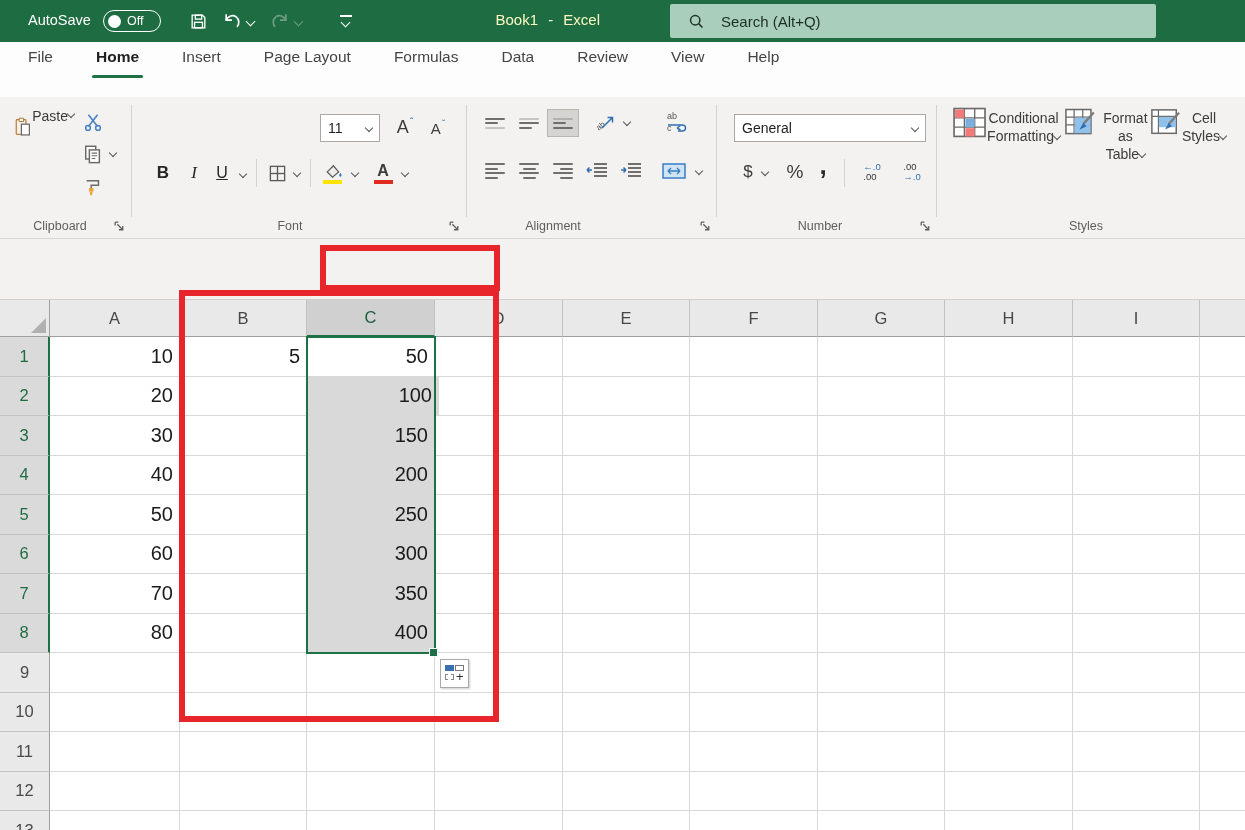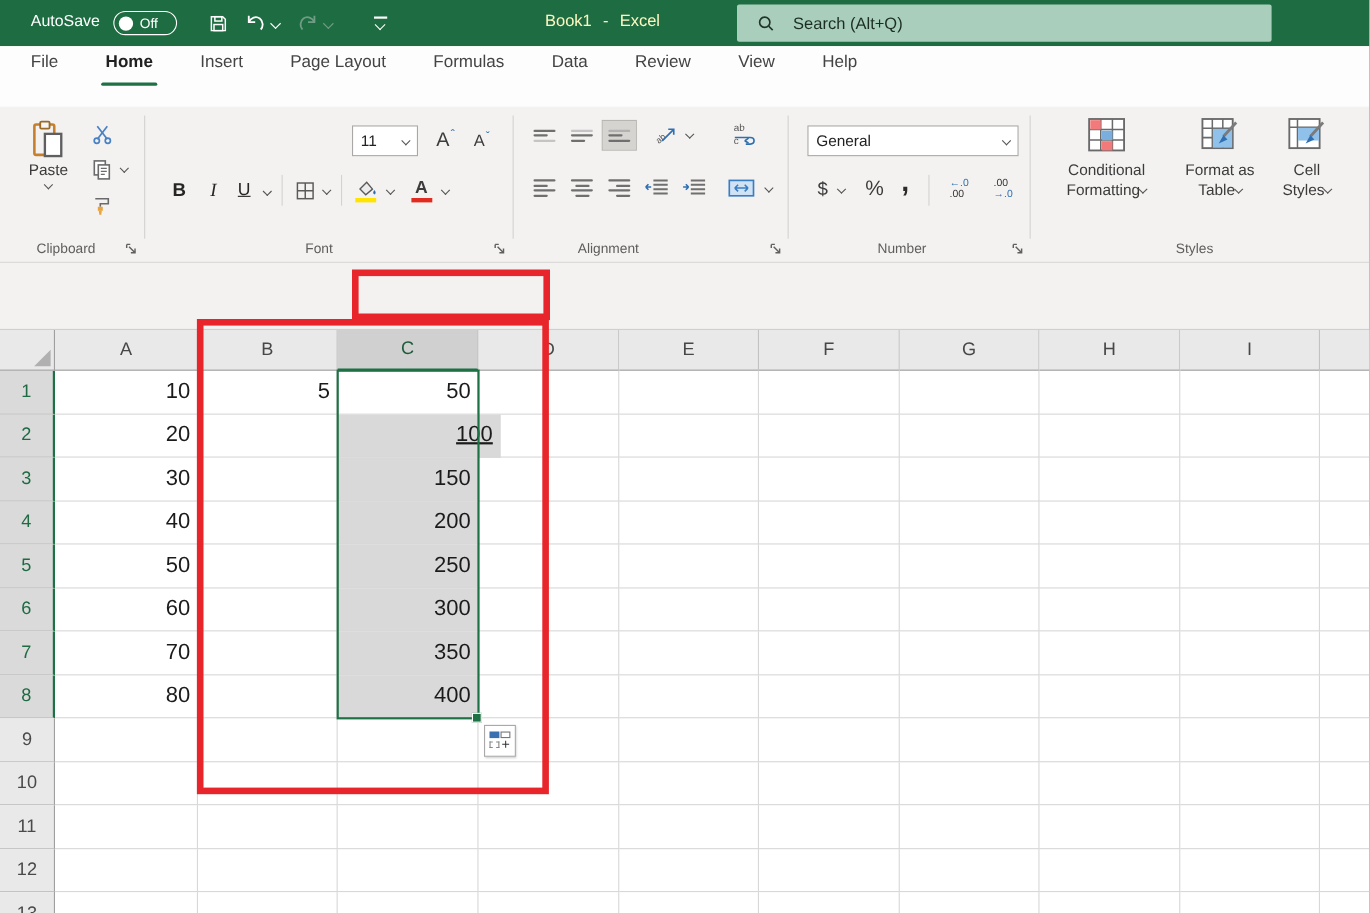--- a/index.html
+++ b/index.html
@@ -38,21 +38,21 @@
   .glabel { position:absolute; top:122px; text-align:center; font-size:12.5px; color:#605e5c; }
   .lnch { position:absolute; top:123px; width:13px; height:13px; }
   .combo { position:absolute; height:28px; background:#fff; border:1px solid #aaa8a6; display:flex; align-items:center; padding:0 7px; font-size:14px; color:#222; }
   .combo .chev { margin-left:auto; }
   .chev { width:6px; height:6px; border-right:1.4px solid #555; border-bottom:1.4px solid #555; transform:rotate(45deg); display:inline-block; flex:none; }
   .icobtn { position:absolute; display:flex; align-items:center; justify-content:center; }
   .icobtn.selected { background:#d6d4d1; outline:1px solid #b8b6b3; }
   .hbars { display:flex; flex-direction:column; gap:2.5px; }
   .hbars i { display:block; height:2px; background:#6f6f6f; border-radius:1px; }
   .color-bar { position:absolute; height:4px; width:19px; }
-  .bigbtn { position:absolute; display:flex; flex-direction:column; align-items:center; text-align:center; font-size:14px; color:#3b3b3b; }
+  .bigbtn { position:absolute; display:flex; align-items:flex-start; text-align:center; font-size:14px; color:#3b3b3b; }
   .bigbtn .lines { line-height:18px; display:flex; flex-direction:column; align-items:center; }
   .dec { font-size:9.5px; line-height:10px; color:#333; text-align:left; }
   .dec b { color:#2f6fb1; font-weight:400; }
   .vsep2 { position:absolute; width:1px; height:28px; background:#d4d2d0; }
 
   
   #fstrip { position:absolute; left:0; top:239px; width:1245px; height:61px; background:#f3f2f1; border-bottom:1px solid #cfcfcf; }
   #name-box { position:absolute; left:8px; top:248px; width:132px; height:40px; background:#fff; border:1px solid #c9c7c5; display:flex; align-items:center; padding:0 10px; font-size:14.5px; color:#222; }
   #name-box .tri { margin-left:auto; border:4.5px solid transparent; border-top-color:#555; margin-top:5px; }
   #fx-dots { position:absolute; left:152px; top:254px; color:#8a8a8a; font-size:17px; letter-spacing:0; }
@@ -462,21 +462,21 @@
         <div class="cell" style="left: 307px; top: 37px; width: 128px; height: 39.5px;">50</div>
         <div class="cell" style="left: 435px; top: 37px; width: 128px; height: 39.5px;"></div>
         <div class="cell" style="left: 563px; top: 37px; width: 127px; height: 39.5px;"></div>
         <div class="cell" style="left: 690px; top: 37px; width: 128px; height: 39.5px;"></div>
         <div class="cell" style="left: 818px; top: 37px; width: 127px; height: 39.5px;"></div>
         <div class="cell" style="left: 945px; top: 37px; width: 128px; height: 39.5px;"></div>
         <div class="cell" style="left: 1073px; top: 37px; width: 127px; height: 39.5px;"></div>
         <div class="cell" style="left: 1200px; top: 37px; width: 46px; height: 39.5px;"></div>
         <div class="cell" style="left: 50px; top: 76.5px; width: 130px; height: 39.5px;">20</div>
         <div class="cell" style="left: 180px; top: 76.5px; width: 127px; height: 39.5px;"></div>
-        <div class="cell shaded" style="left: 307px; top: 76.5px; width: 148px; height: 39.5px; text-decoration: underline;">100</div>
+        <div class="cell shaded" style="left: 307px; top: 76.5px; width: 132px; height: 39.5px;">100</div>
         <div class="cell" style="left: 435px; top: 76.5px; width: 128px; height: 39.5px;"></div>
         <div class="cell" style="left: 563px; top: 76.5px; width: 127px; height: 39.5px;"></div>
         <div class="cell" style="left: 690px; top: 76.5px; width: 128px; height: 39.5px;"></div>
         <div class="cell" style="left: 818px; top: 76.5px; width: 127px; height: 39.5px;"></div>
         <div class="cell" style="left: 945px; top: 76.5px; width: 128px; height: 39.5px;"></div>
         <div class="cell" style="left: 1073px; top: 76.5px; width: 127px; height: 39.5px;"></div>
         <div class="cell" style="left: 1200px; top: 76.5px; width: 46px; height: 39.5px;"></div>
         <div class="cell" style="left: 50px; top: 116px; width: 130px; height: 39.5px;">30</div>
         <div class="cell" style="left: 180px; top: 116px; width: 127px; height: 39.5px;"></div>
         <div class="cell shaded" style="left: 307px; top: 116px; width: 128px; height: 39.5px;">150</div>

